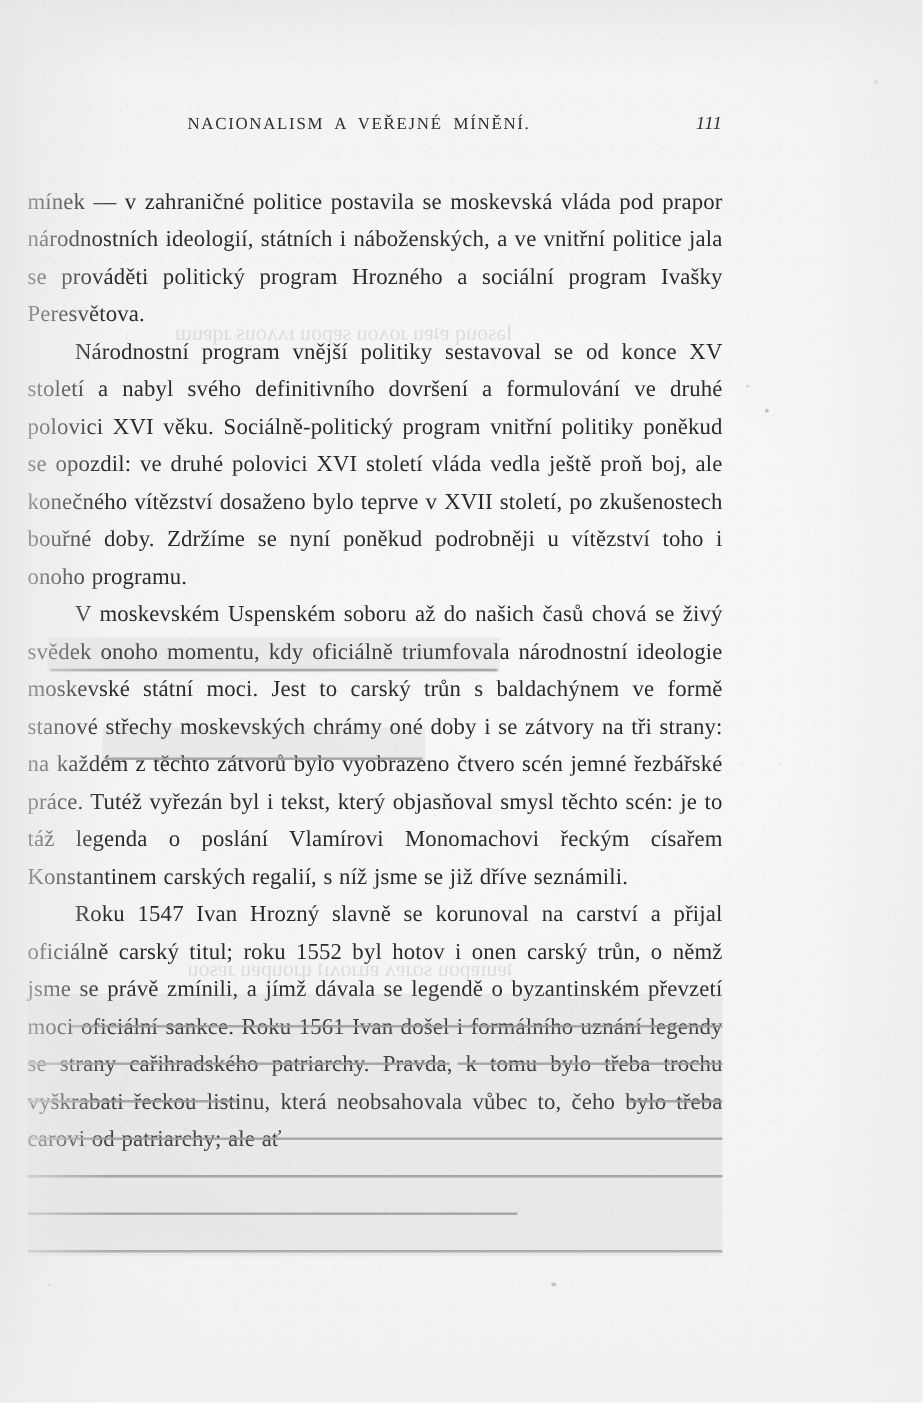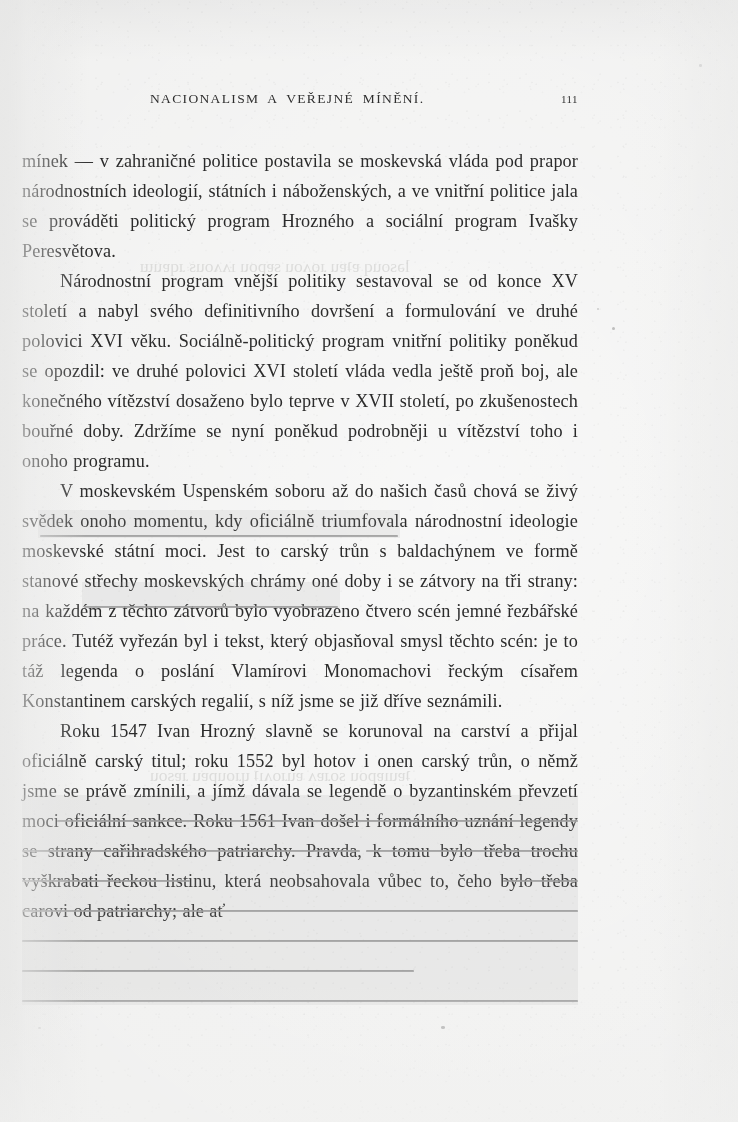--- a/index.html
+++ b/index.html
@@ -62,23 +62,24 @@
     font-size: 13.5px;
     letter-spacing: 1.35px;
     word-spacing: 4px;
     color: #2e2e2e;
     white-space: nowrap;
     flex: 0 0 auto;
     margin-left: 128px;
   }
   .head-folio {
     margin-left: auto;
-    font-size: 11px;
+    font-size: 15px;
     color: #343434;
     letter-spacing: 0.4px;
+    font-style: italic;
   }
 
   
   .body {
     position: absolute;
     left: 22px;
     top: 146px;
     width: 556px;
   }
 

